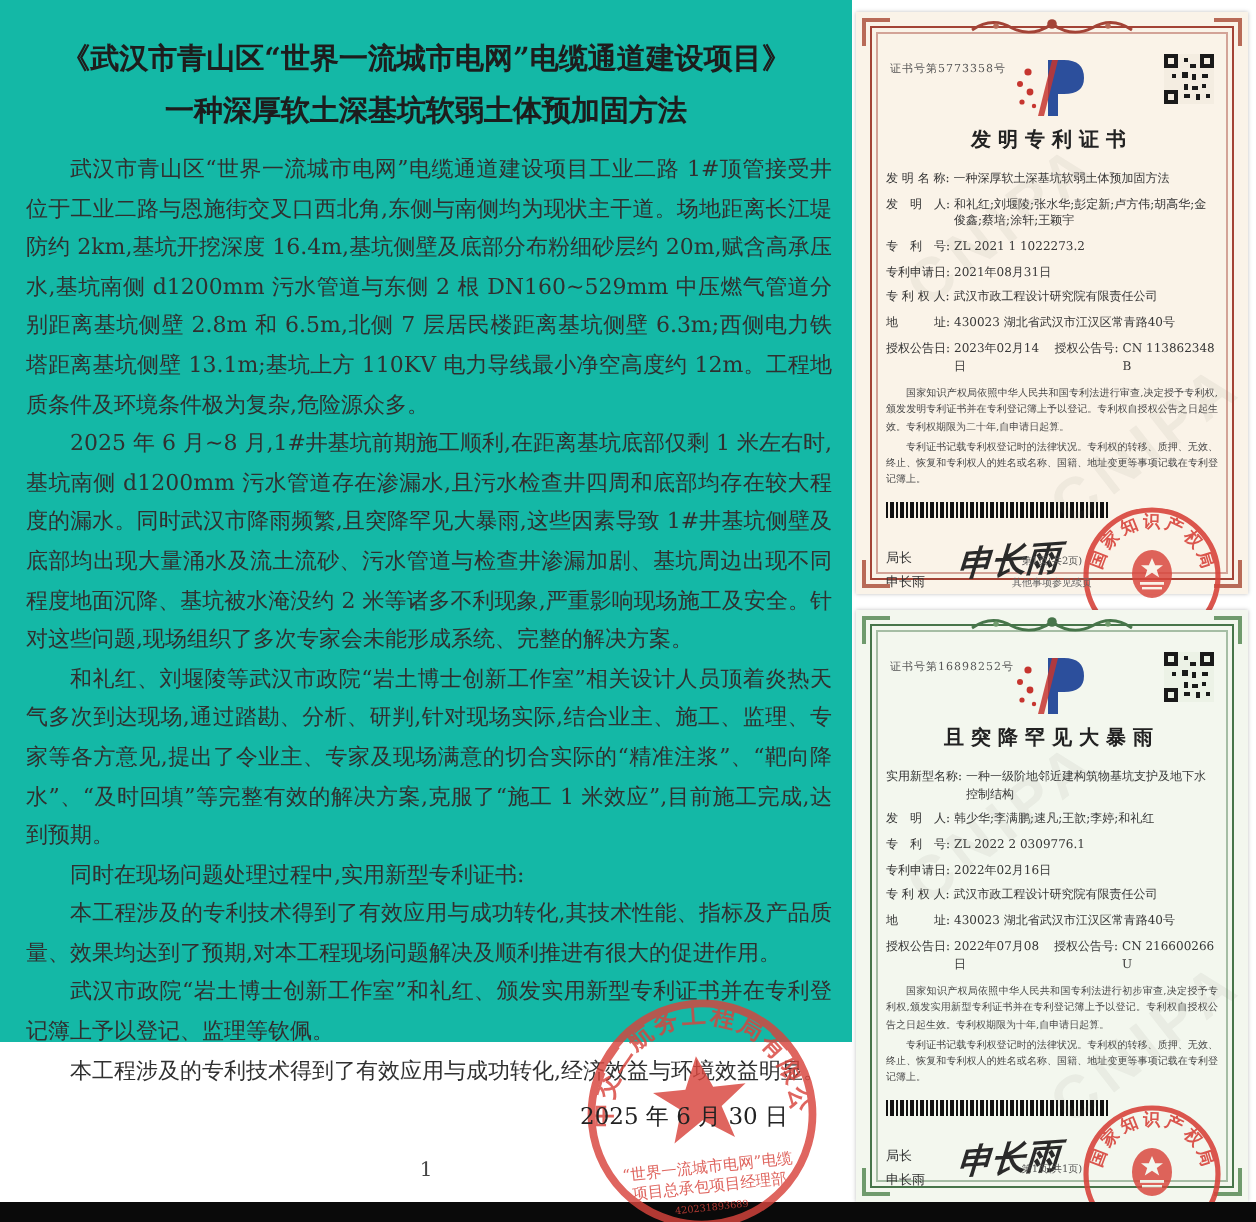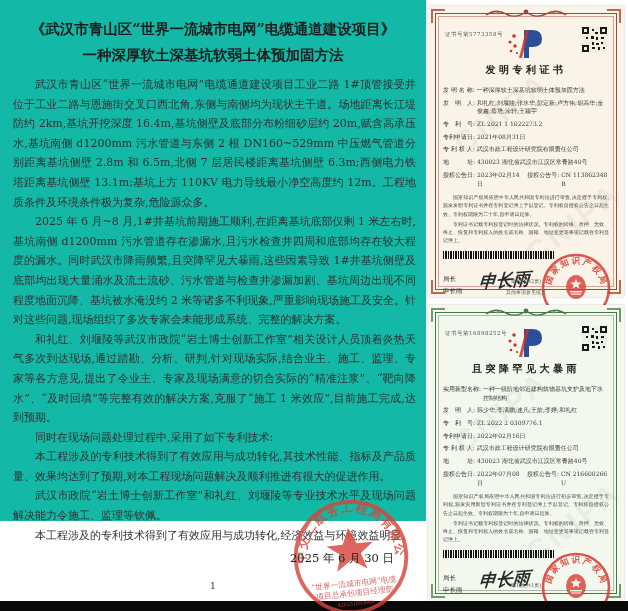--- a/index.html
+++ b/index.html
@@ -63,23 +63,23 @@
 
 <div class="screen">
 
   <div class="doc">
     <div class="doc-title">《武汉市青山区“世界一流城市电网”电缆通道建设项目》</div>
     <div class="doc-subtitle">一种深厚软土深基坑软弱土体预加固方法</div>
     <div class="doc-body">
       <p>武汉市青山区“世界一流城市电网”电缆通道建设项目工业二路 1#顶管接受井位于工业二路与恩施街交叉口西北角,东侧与南侧均为现状主干道。场地距离长江堤防约 2km,基坑开挖深度 16.4m,基坑侧壁及底部分布粉细砂层约 20m,赋含高承压水,基坑南侧 d1200mm 污水管道与东侧 2 根 DN160~529mm 中压燃气管道分别距离基坑侧壁 2.8m 和 6.5m,北侧 7 层居民楼距离基坑侧壁 6.3m;西侧电力铁塔距离基坑侧壁 13.1m;基坑上方 110KV 电力导线最小净空高度约 12m。工程地质条件及环境条件极为复杂,危险源众多。</p>
       <p>2025 年 6 月~8 月,1#井基坑前期施工顺利,在距离基坑底部仅剩 1 米左右时,基坑南侧 d1200mm 污水管道存在渗漏水,且污水检查井四周和底部均存在较大程度的漏水。同时武汉市降雨频繁,且突降罕见大暴雨,这些因素导致 1#井基坑侧壁及底部均出现大量涌水及流土流砂、污水管道与检查井渗漏加剧、基坑周边出现不同程度地面沉降、基坑被水淹没约 2 米等诸多不利现象,严重影响现场施工及安全。针对这些问题,现场组织了多次专家会未能形成系统、完整的解决方案。</p>
       <p>和礼红、刘堰陵等武汉市政院“岩土博士创新工作室”相关设计人员顶着炎热天气多次到达现场,通过踏勘、分析、研判,针对现场实际,结合业主、施工、监理、专家等各方意见,提出了令业主、专家及现场满意的切合实际的“精准注浆”、“靶向降水”、“及时回填”等完整有效的解决方案,克服了“施工 1 米效应”,目前施工完成,达到预期。</p>
-      <p>同时在现场问题处理过程中,采用了如下专利技术:</p>
+      <p>同时在现场问题处理过程中,实用新型专利证书:</p>
       <p>本工程涉及的专利技术得到了有效应用与成功转化,其技术性能、指标及产品质量、效果均达到了预期,对本工程现场问题解决及顺利推进有很大的促进作用。</p>
-      <p>武汉市政院“岩土博士创新工作室”和礼红、刘堰陵等专业技术水平及现场问题解决能力令施工、监理等钦佩。</p>
+      <p>武汉市政院“岩土博士创新工作室”和礼红、颁发实用新型专利证书并在专利登记簿上予以登记、监理等钦佩。</p>
       <p>本工程涉及的专利技术得到了有效应用与成功转化,经济效益与环境效益明显。</p>
     </div>
     <div class="sign-date">2025 年 6 月 30 日</div>
     <div class="page-num">1</div>
 
     <svg class="stamp" viewBox="-65 -65 130 130">
       <circle cx="0" cy="0" r="57" fill="none" stroke="#d8443c" stroke-width="4"></circle>
       <path d="M 0,-24 L 7.2,-7.4 L 24,-7.4 L 10.5,2.9 L 15.7,19.6 L 0,9.2 L -15.7,19.6 L -10.5,2.9 L -24,-7.4 L -7.2,-7.4 Z" fill="#d8443c" transform="translate(0,-6)"></path>
       <path id="stampArc" d="M -45.5,12 A 47,47 0 1 1 45.5,12" fill="none"></path>
       <text font-size="12.5" fill="#d8443c" letter-spacing="1.5" font-weight="bold">

